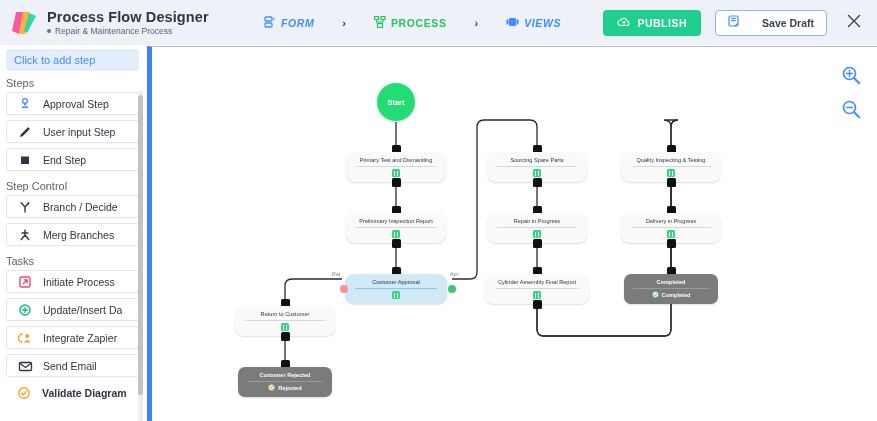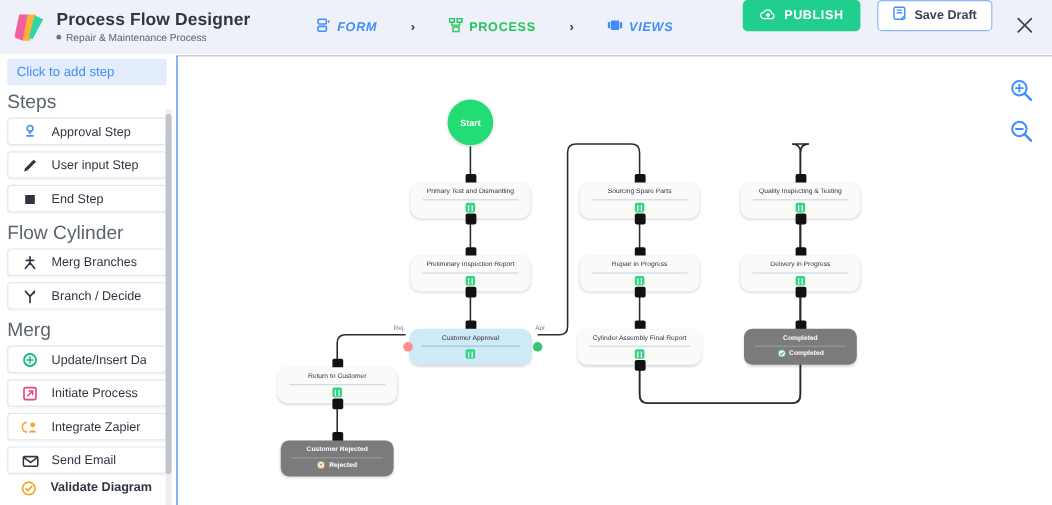--- a/index.html
+++ b/index.html
@@ -23,63 +23,63 @@
   .app-title { font-size: 14.5px; font-weight: bold; color: #2f3542; line-height: 16px; letter-spacing: .1px; }
   .app-sub { font-size: 8.5px; color: #5a6270; line-height: 12px; display: flex; align-items: center; }
   .app-sub .dot { width: 4px; height: 4px; border-radius: 50%; background: #6b7280; margin-right: 4px; display: inline-block; }
 
   .nav { display: flex; align-items: center; gap: 0px; margin-left: 18px; }
   .nav-item { display: flex; align-items: center; gap: 5px; font-size: 10.5px; font-weight: bold; letter-spacing: .6px; cursor: pointer; padding: 4px 6px; }
   .nav-item.blue { color: #3f8efc; font-style: italic; }
   .nav-item.green { color: #22c55e; }
   .nav-sep { color: #3b4252; font-size: 11px; font-weight: bold; margin: 0 22px; }
 
-  .actions { position: absolute; right: 10px; top: 0; height: 45px; display: flex; gap: 14px; }
+  .actions { position: absolute; right: 10px; top: 0; height: 45px; display: flex; align-items: center; gap: 14px; }
   .btn-publish {
     display: flex; align-items: center; gap: 6px;
     background: #20cf8e; color: #fff; border: none; border-radius: 4px;
     height: 26px; padding: 0 14px; font-size: 10.5px; font-weight: bold; letter-spacing: .5px; cursor: pointer;
     font-family: "Liberation Sans", sans-serif;
   }
   .btn-draft {
-    display: flex; align-items: center; gap: 6px;
+    display: flex; align-items: center; gap: 22px;
     background: #fff; color: #3b4252; border: 1px solid #8ab8f5; border-radius: 4px;
     height: 26px; padding: 0 12px; font-size: 10.5px; font-weight: bold; cursor: pointer;
     font-family: "Liberation Sans", sans-serif;
   }
   .btn-close { background: none; border: none; cursor: pointer; padding: 2px 6px; display: flex; align-items: center; }
 
   
   .sidebar {
     position: absolute; left: 0; top: 45px; width: 145px; height: 376px;
     background: #ffffff; overflow: hidden;
   }
   .add-step {
     margin: 4px 6px 2px 6px; height: 22px; border-radius: 3px;
     background: #e4edfb; color: #3f8efc; font-size: 11px;
     display: flex; align-items: center; padding-left: 8px; cursor: pointer;
   }
-  .group-label { font-size: 16px; color: #5c6370; padding: 4px 0 3px 6px; }
+  .group-label { font-size: 11px; color: #5c6370; padding: 4px 0 3px 6px; }
   .palette-item {
     margin: 0 6px 5px 6px; height: 23px; border: 1px solid #e3e6eb; border-radius: 3px;
     background: #fff; display: flex; align-items: center; cursor: pointer;
     box-shadow: 0 1px 1px rgba(0,0,0,.03);
   }
   .palette-icon { width: 36px; display: flex; align-items: center; justify-content: center; flex: none; }
   .palette-label { font-size: 10.5px; color: #2f3542; white-space: nowrap; overflow: hidden; }
-  .validate-row { display: flex; align-items: flex-start; margin: 2px 6px 0 6px; height: 22px; cursor: pointer; }
+  .validate-row { display: flex; align-items: center; margin: 2px 6px 0 6px; height: 22px; cursor: pointer; }
   .validate-row .palette-label { font-weight: bold; }
 
   .sb-scroll { position: absolute; right: 2px; top: 46px; width: 5px; height: 372px; background: #eceef1; }
   .sb-thumb { position: absolute; right: 2px; top: 50px; width: 5px; height: 300px; background: #bfc4cb; border-radius: 3px; cursor: pointer; }
 
   
   .canvas {
     position: absolute; left: 147px; top: 46px; width: 730px; height: 375px;
-    background: #ffffff; border-top: 1px solid #b9bec7; border-left: 1px solid #3b82f6;
+    background: #ffffff; border-top: 1px solid #b9bec7; border-left: 5px solid #3b82f6;
     overflow: hidden;
   }
   .zoom-ctl { position: absolute; right: 16px; cursor: pointer; }
   .zoom-in { top: 18px; }
   .zoom-out { top: 52px; }
 
   svg.edges { position: absolute; left: 0; top: 0; width: 730px; height: 375px; }
 
   
   .node {
@@ -230,61 +230,61 @@
 
     <div class="palette-item">
       <span class="palette-icon">
         <svg width="14" height="14" viewBox="0 0 14 14">
             <rect x="3" y="3.5" width="8" height="7.5" fill="#2f3542"></rect>
           </svg>
       </span>
       <span class="palette-label">End Step</span>
     </div>
 
-    <div class="group-label">Flow Cylinder</div>
-
-    <div class="palette-item">
-      <span class="palette-icon">
-        <svg width="14" height="14" viewBox="0 0 14 14">
-            <path d="M7 2 V7 L3.2 11.6 M7 7 L10.8 11.6 M4 5 H10" fill="none" stroke="#2f3542" stroke-width="1.4" stroke-linecap="round"></path>
-          </svg>
-      </span>
-      <span class="palette-label">Merg Branches</span>
-    </div>
+    <div class="group-label">Step Control</div>
 
     <div class="palette-item">
       <span class="palette-icon">
         <svg width="14" height="14" viewBox="0 0 14 14">
             <path d="M7 12 V7 L3.2 2.8 M7 7 L10.8 2.8" fill="none" stroke="#2f3542" stroke-width="1.4" stroke-linecap="round"></path>
             <path d="M10.8 2.5 l0.4 2.2 l-2.2 -0.5 z" fill="#2f3542"></path>
           </svg>
       </span>
       <span class="palette-label">Branch / Decide</span>
     </div>
 
-    <div class="group-label">Merg</div>
+    <div class="palette-item">
+      <span class="palette-icon">
+        <svg width="14" height="14" viewBox="0 0 14 14">
+            <path d="M7 2 V7 L3.2 11.6 M7 7 L10.8 11.6 M4 5 H10" fill="none" stroke="#2f3542" stroke-width="1.4" stroke-linecap="round"></path>
+          </svg>
+      </span>
+      <span class="palette-label">Merg Branches</span>
+    </div>
+
+    <div class="group-label">Tasks</div>
+
+    <div class="palette-item">
+      <span class="palette-icon">
+        <svg width="14" height="14" viewBox="0 0 14 14">
+            <rect x="2" y="2" width="10" height="10" rx="1.6" fill="none" stroke="#f2447b" stroke-width="1.4"></rect>
+            <path d="M5.2 8.8 L9 5 M6.2 4.8 H9.2 V7.8" fill="none" stroke="#f2447b" stroke-width="1.3" stroke-linecap="round"></path>
+          </svg>
+      </span>
+      <span class="palette-label">Initiate Process</span>
+    </div>
 
     <div class="palette-item">
       <span class="palette-icon">
         <svg width="14" height="14" viewBox="0 0 14 14">
             <circle cx="7" cy="7" r="5" fill="none" stroke="#14b87f" stroke-width="1.5"></circle>
             <path d="M7 4.4 V9.6 M4.4 7 H9.6" stroke="#14b87f" stroke-width="1.3" stroke-linecap="round"></path>
           </svg>
       </span>
       <span class="palette-label">Update/Insert Da</span>
-    </div>
-
-    <div class="palette-item">
-      <span class="palette-icon">
-        <svg width="14" height="14" viewBox="0 0 14 14">
-            <rect x="2" y="2" width="10" height="10" rx="1.6" fill="none" stroke="#f2447b" stroke-width="1.4"></rect>
-            <path d="M5.2 8.8 L9 5 M6.2 4.8 H9.2 V7.8" fill="none" stroke="#f2447b" stroke-width="1.3" stroke-linecap="round"></path>
-          </svg>
-      </span>
-      <span class="palette-label">Initiate Process</span>
     </div>
 
     <div class="palette-item">
       <span class="palette-icon">
         <svg width="15" height="14" viewBox="0 0 15 14">
             <path d="M4.5 3 a3 3 0 0 0 0 8" fill="none" stroke="#ff9d2e" stroke-width="1.5"></path>
             <circle cx="9.2" cy="5" r="2" fill="#ff9d2e"></circle>
             <path d="M6 11.5 c1-2.6 5.4-2.6 6.4 0 z" fill="#ff9d2e"></path>
           </svg>
       </span>

